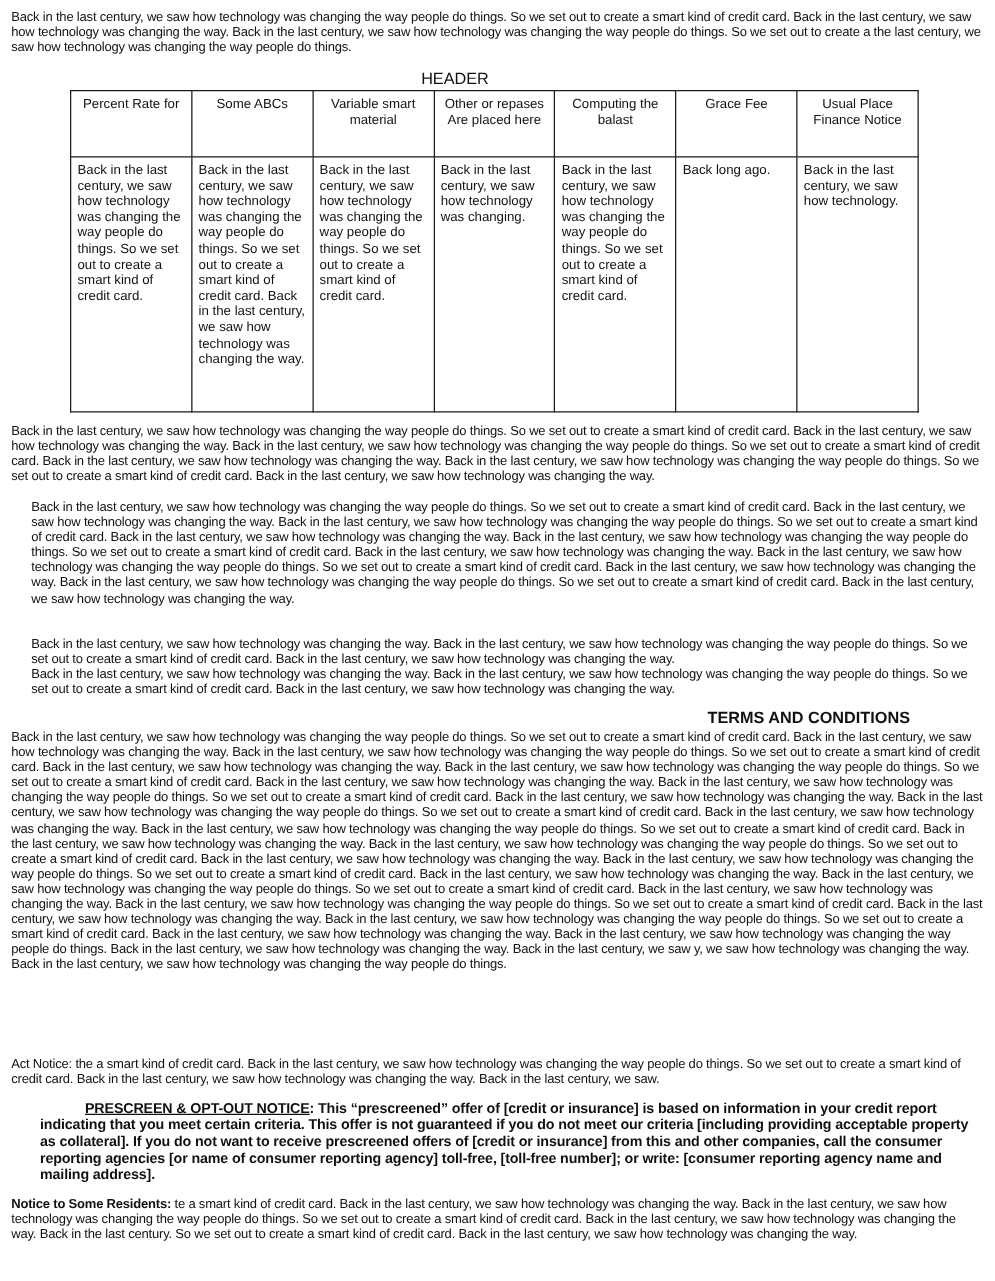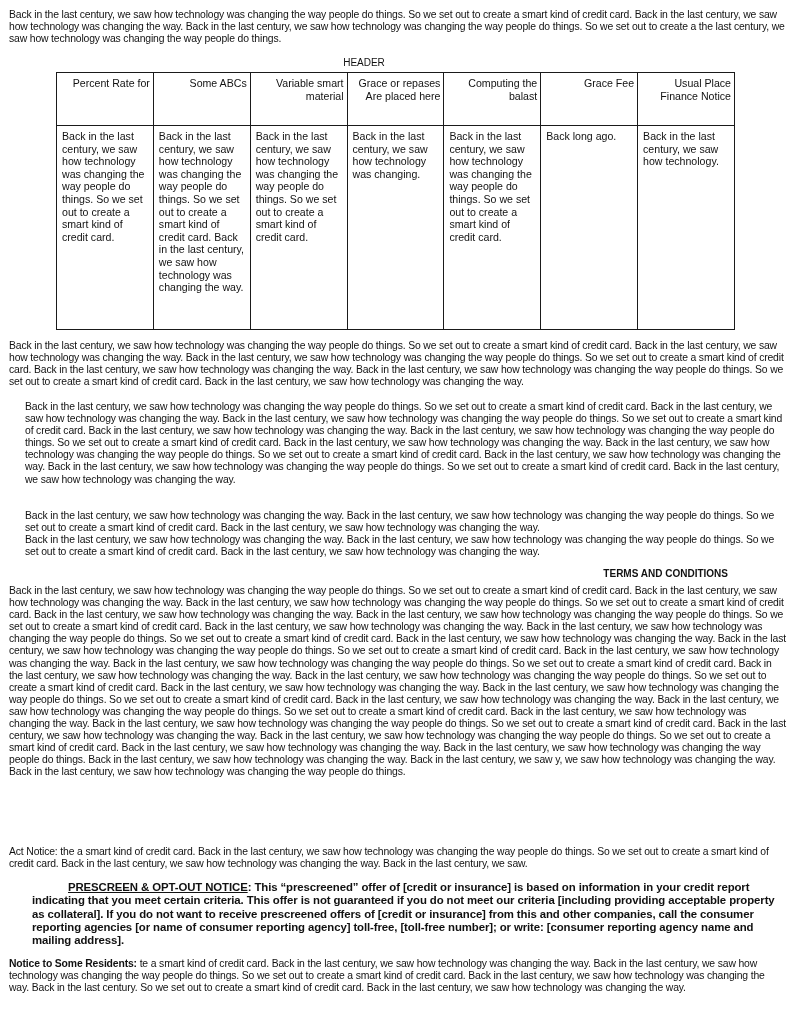--- a/index.html
+++ b/index.html
@@ -8,34 +8,34 @@
     font-family: "Liberation Sans", sans-serif; color: #111;
   }
   .para {
     position: absolute; left: 9px; width: 778px;
     font-size: 10.4px; line-height: 12.1px; letter-spacing: -0.15px;
     margin: 0;
   }
   .indent { left: 25px; width: 762px; }
   .heading-center {
     position: absolute; left: 0; width: 728px; text-align: center;
-    font-size: 10px; line-height: 12px;
+    font-size: 13px; line-height: 12px;
   }
   .bold { font-weight: bold; }
 
   table.rates {
     position: absolute; left: 56px; top: 72px; width: 679px; height: 258px;
     border-collapse: collapse; table-layout: fixed;
   }
   table.rates th, table.rates td {
     border: 1.5px solid #1a1a1a; vertical-align: top;
     font-size: 10.6px; line-height: 12.6px;
   }
   table.rates th {
-    font-weight: normal; text-align: right; height: 48px;
+    font-weight: normal; text-align: center; height: 48px;
     padding: 4px 3px 0 3px;
   }
   table.rates td {
     text-align: left; padding: 4px 4px 0 5px;
     font-family: "Liberation Sans", sans-serif;
   }
 
   .notice-block {
     position: absolute; left: 32px; width: 750px;
     font-size: 11.4px; line-height: 13.3px; font-weight: bold; letter-spacing: -0.1px;
@@ -48,21 +48,21 @@
 <p class="para" style="top:9px;">Back in the last century, we saw how technology was changing the way people do things. So we set out to create a smart kind of credit card. Back in the last century, we saw how technology was changing the way. Back in the last century, we saw how technology was changing the way people do things. So we set out to create a the last century, we saw how technology was changing the way people do things.</p>
 
 <div class="heading-center" style="top:57px;">HEADER</div>
 
 <table class="rates">
   <thead>
     <tr>
       <th>Percent Rate for</th>
       <th>Some ABCs</th>
       <th>Variable smart material</th>
-      <th>Grace or repases Are placed here</th>
+      <th>Other or repases Are placed here</th>
       <th>Computing the balast</th>
       <th>Grace Fee</th>
       <th>Usual Place Finance Notice</th>
     </tr>
   </thead>
   <tbody>
     <tr>
       <td>Back in the last century, we saw how technology was changing the way people do things. So we set out to create a smart kind of credit card.</td>
       <td>Back in the last century, we saw how technology was changing the way people do things. So we set out to create a smart kind of credit card. Back in the last century, we saw how technology was changing the way.</td>
       <td>Back in the last century, we saw how technology was changing the way people do things. So we set out to create a smart kind of credit card.</td>

